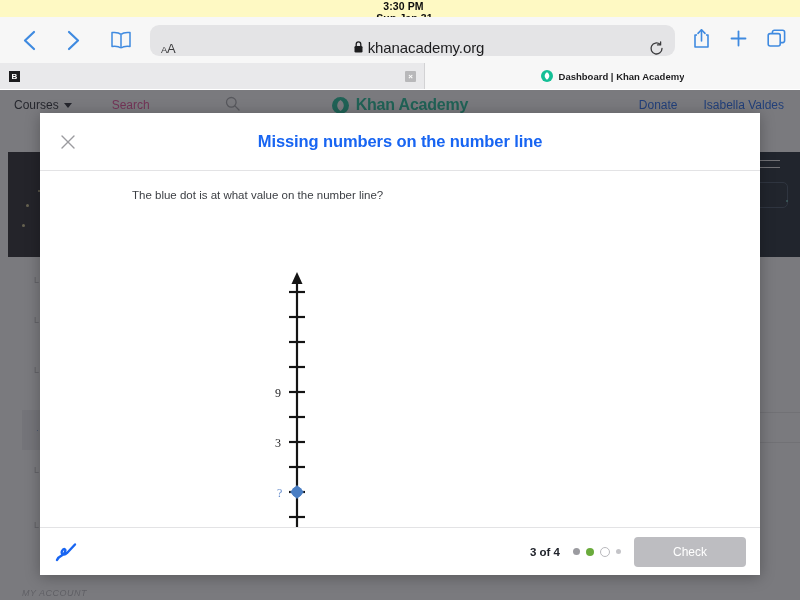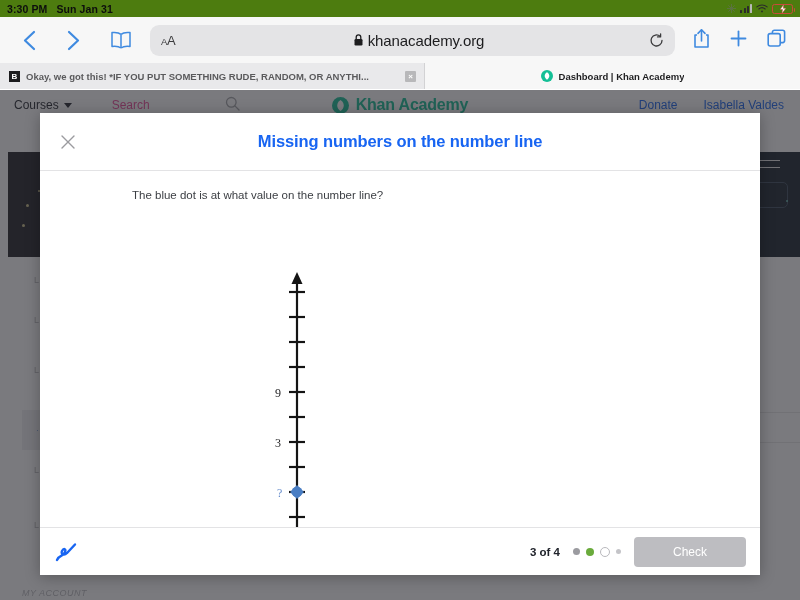--- a/index.html
+++ b/index.html
@@ -6,22 +6,22 @@
   html, body {
     width: 800px; height: 600px;
     font-family: "Liberation Sans", sans-serif;
     overflow: hidden; background: #ffffff;
   }
   #root { position: relative; width: 800px; height: 600px; }
 
   
   .statusbar {
     position: absolute; left: 0; top: 0; width: 800px; height: 17px;
-    display: flex; align-items: center; background: #4d7c0f;
-    font-size: 10.5px; font-weight: bold; color: #0d0d0d;
+    display: flex; align-items: center; background: #fef9c3;
+    font-size: 10.5px; font-weight: bold; color: #0d0d0d; flex-direction: column;
   }
   .sb-time { margin-left: 7px; letter-spacing: .1px; }
   .sb-date { margin-left: 9px; letter-spacing: .1px; }
   .sb-right { margin-left: auto; margin-right: 7px; display: flex; align-items: center; gap: 4px; }
   .ic-sync { width: 9px; height: 9px; opacity: .55; }
   .bars { display: flex; align-items: flex-end; gap: 1.2px; height: 9px; }
   .bars i { display: block; width: 2px; background: #2b2b2b; border-radius: .5px; }
   .bars i:nth-child(1){ height: 3px; }
   .bars i:nth-child(2){ height: 5px; }
   .bars i:nth-child(3){ height: 7px; }
@@ -43,21 +43,21 @@
     position: absolute; left: 0; top: 17px; width: 800px; height: 46px;
     background: #f7f7f7; display: flex; align-items: center; padding: 0 14px;
   }
   .nav-btn { color: #3f8ae0; display: flex; align-items: center; justify-content: center;
              width: 30px; height: 30px; }
   .nav-btn.back { margin-right: 14px; }
   .nav-btn.fwd  { margin-right: 18px; }
   .nav-btn.book { margin-right: 14px; }
   .urlbar {
     flex: 1; height: 31px; background: #e4e4e6; border-radius: 9px;
-    display: flex; align-items: center; padding: 0 11px; position: relative;
+    display: flex; align-items: flex-end; padding: 0 11px; position: relative;
   }
   .aa { font-size: 13px; color: #3c3c3e; letter-spacing: -.3px; }
   .aa .small { font-size: 9.5px; }
   .url-center {
     position: absolute; left: 13px; right: 0; display: flex; align-items: center;
     justify-content: center; gap: 5px; pointer-events: none;
   }
   .url-text { font-size: 15px; color: #1c1c1e; letter-spacing: -.1px; }
   .reload { margin-left: auto; color: #3a3a3c; display: flex; }
   .tb-right { display: flex; align-items: center; gap: 20px; margin-left: 18px; color: #3f8ae0; }
@@ -266,21 +266,20 @@
           <rect x="1.2" y="4.6" width="12" height="12.4" rx="2" fill="none" stroke="#3f8ae0" stroke-width="1.6"></rect>
           <path d="M5.4 4.6 V3.2 A2 2 0 0 1 7.4 1.2 H15.6 A2 2 0 0 1 17.6 3.2 V11.6 A2 2 0 0 1 15.6 13.6 H13.2" fill="none" stroke="#3f8ae0" stroke-width="1.6"></path>
         </svg>
       </span>
     </div>
   </div>
 
   <div class="tabstrip">
     <div class="tab inactive">
       <span class="fav-b">B</span>
-      <span class="tab-title">Okay, we got this! *IF YOU PUT SOMETHING RUDE, RANDOM, OR ANYTHI...</span>
       <span class="tab-close">×</span>
     </div>
     <div class="tab active">
       <svg class="fav-ka" viewBox="0 0 12 12">
         <circle cx="6" cy="6" r="6" fill="#14bf96"></circle>
         <path d="M6 2.2 C7.6 3.3 8.3 4.6 8.3 6.1 C8.3 7.6 7.3 8.9 6 9.8 C4.7 8.9 3.7 7.6 3.7 6.1 C3.7 4.6 4.4 3.3 6 2.2 Z" fill="#ffffff"></path>
       </svg>
       <span class="tab-title">Dashboard | Khan Academy</span>
     </div>
   </div>

